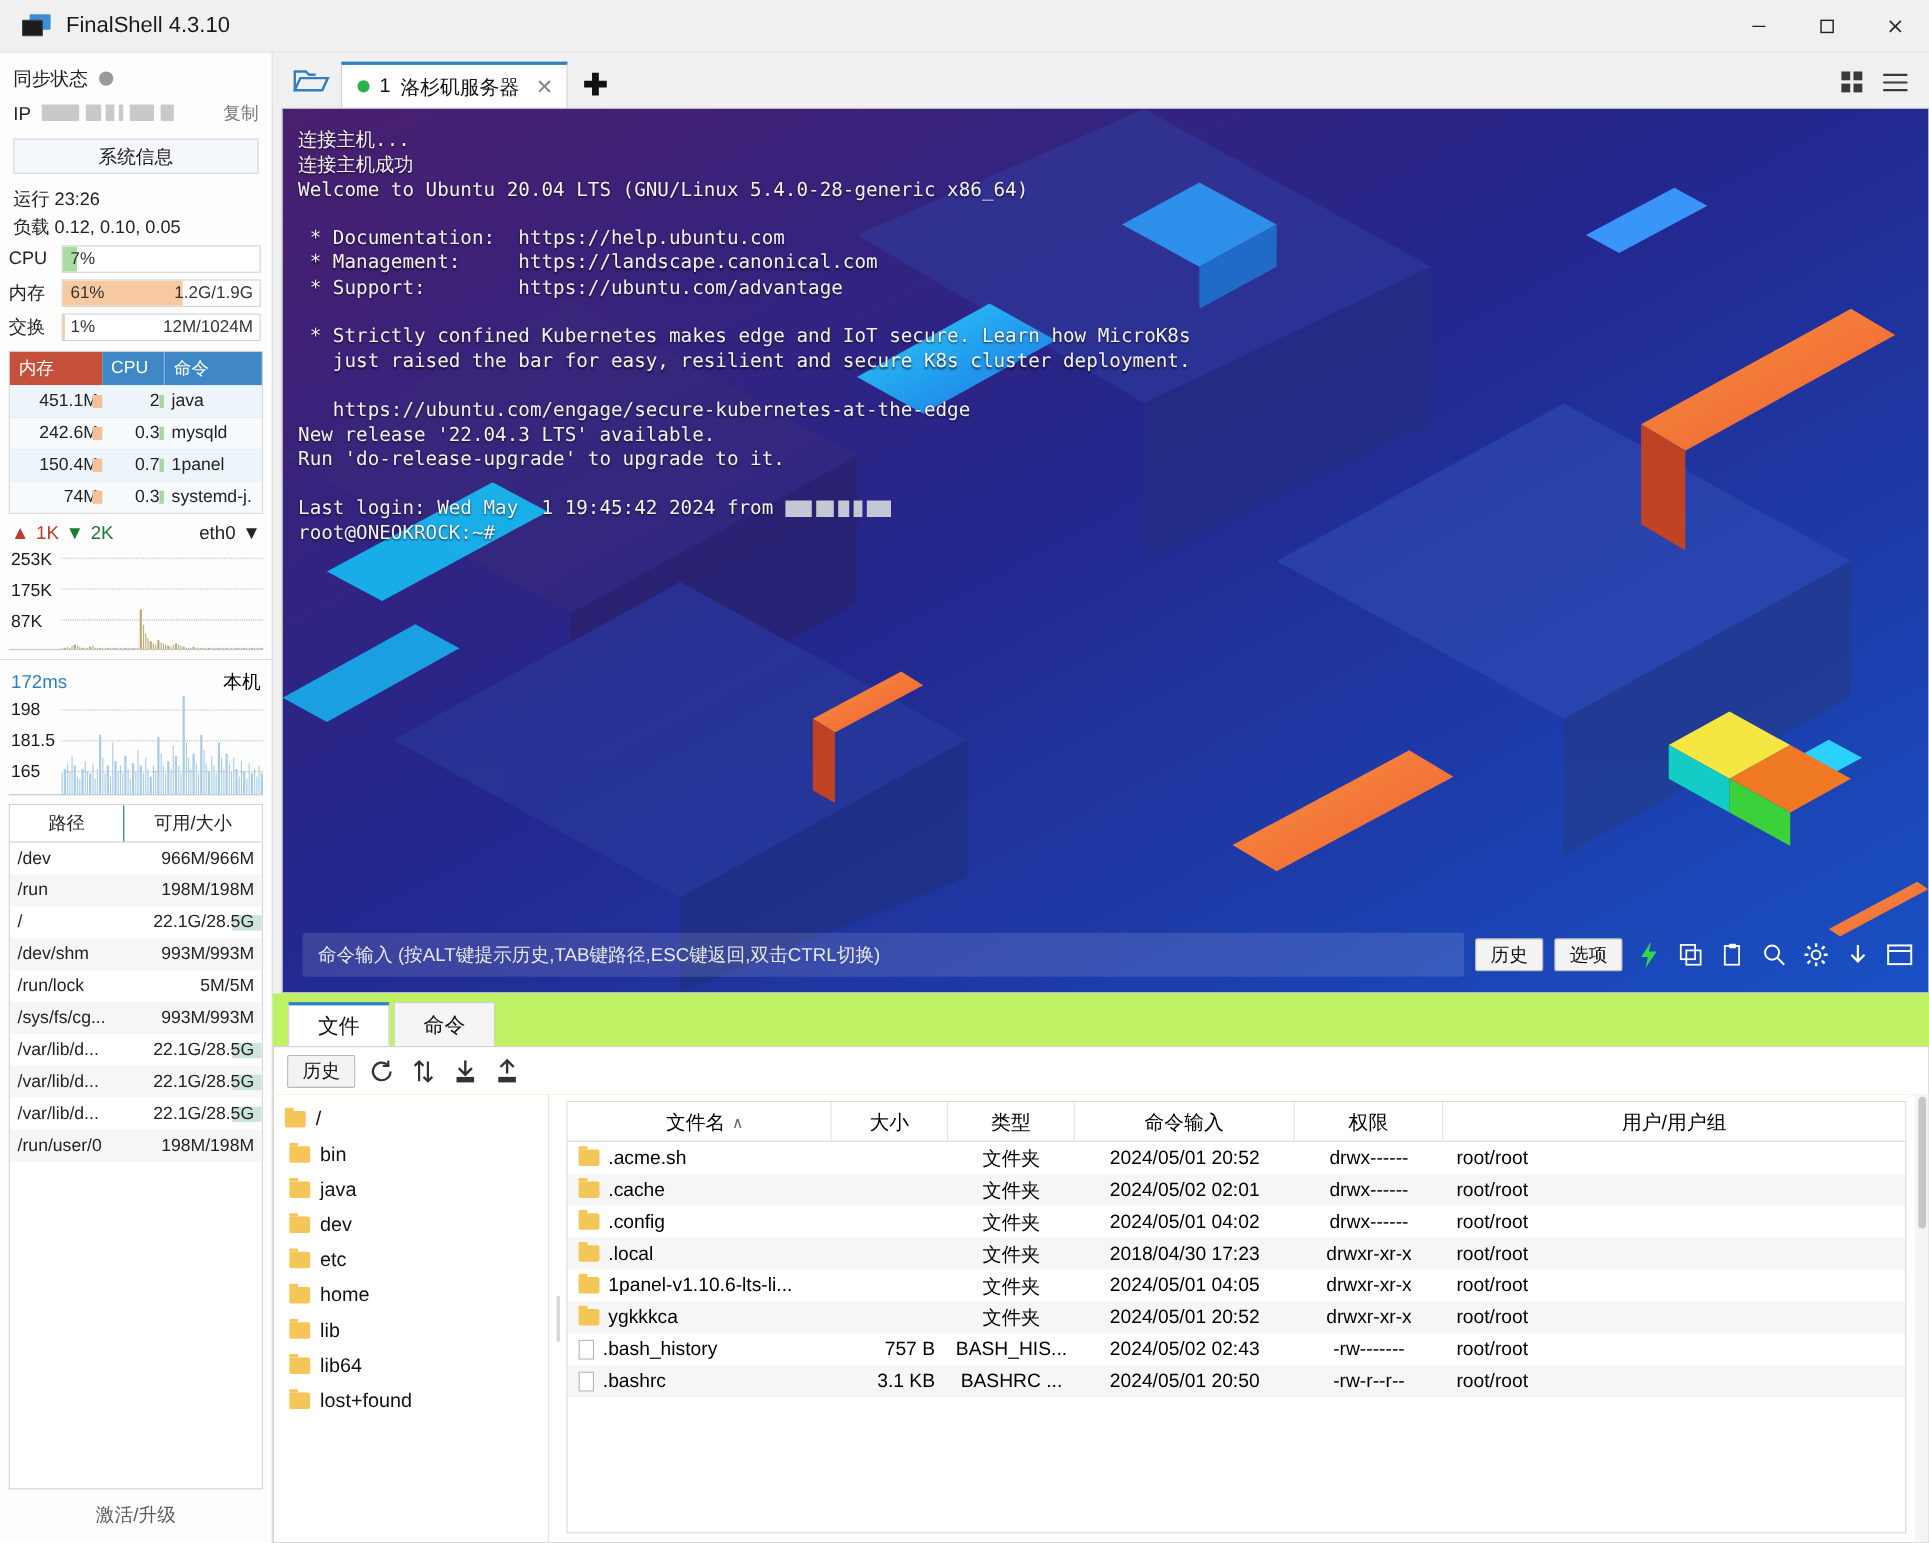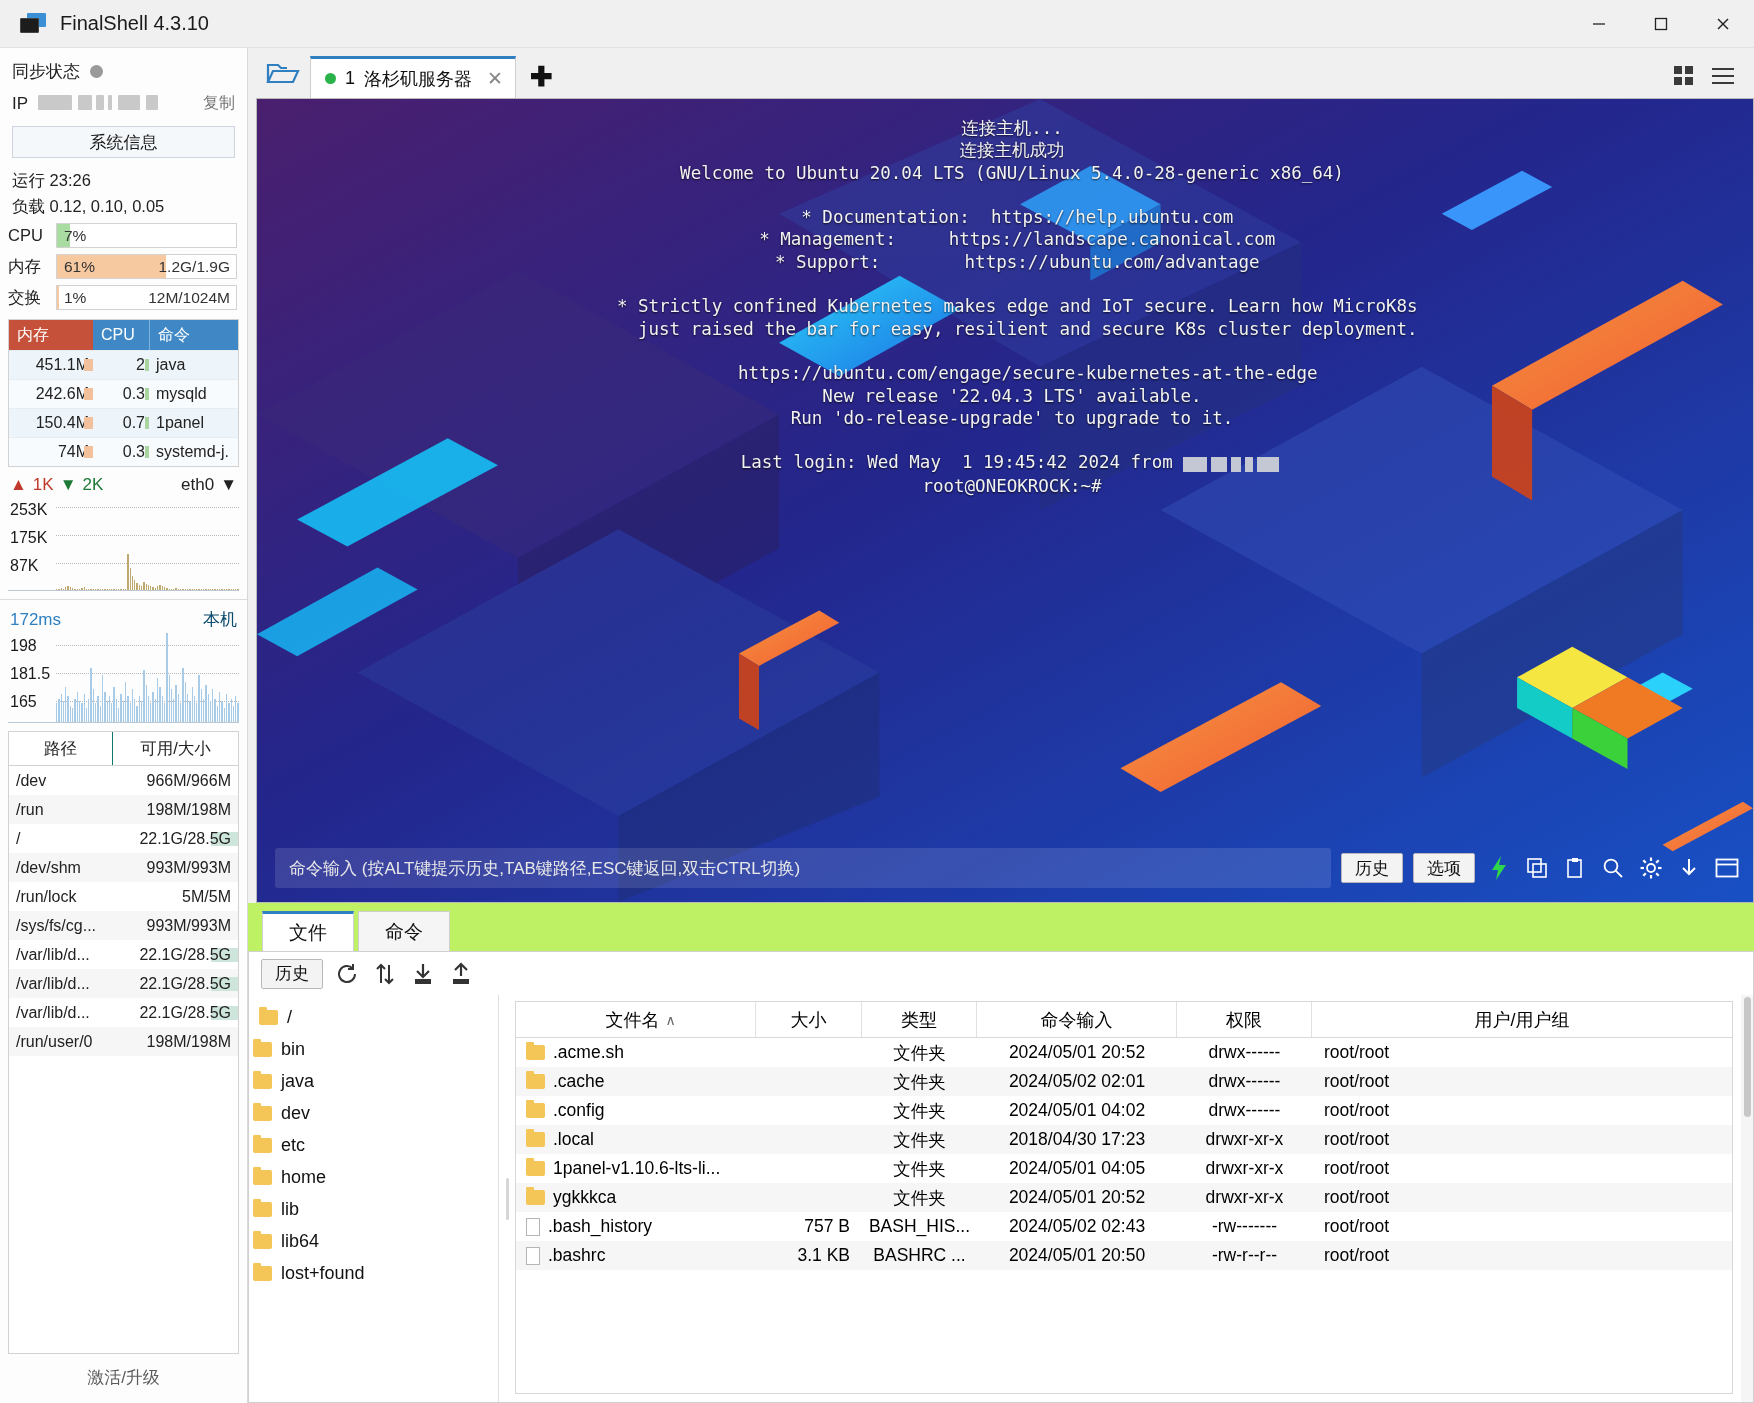--- a/index.html
+++ b/index.html
@@ -73,21 +73,21 @@
   .up { color:#c0392b; } .down { color:#1d7a36; }
   .nb-spacer { flex:1; }
   .eth { font-size:17px; color:#222; display:flex; align-items:center; gap:6px; cursor:pointer;}
   .graph { position:relative; margin: 2px 8px 0 8px; height: 92px; border-bottom:1px solid #b9c8d2; }
   .graph .ylab { position:absolute; left:2px; font-size:16px; color:#1a1a1a; z-index:3; }
   .grid { position:absolute; left:48px; right:0; height:1px; border-top:1px dotted #b9b9b9; }
   .bars { position:absolute; left:48px; right:0; bottom:0; height:100%; display:flex; align-items:flex-end; gap:1px; }
   .bars i { display:block; flex:1; }
   .lat-head { display:flex; align-items:center; padding: 8px 10px 0 10px; }
   .lat-ms { color:#2f7fc1; font-size:17px; }
-  .lat-host { margin-left:auto; color:#0c4a6e; font-size:17px; }
+  .lat-host { margin-left:auto; color:#000000; font-size:17px; }
   .sep { height:1px; background:#dcdcdc; margin: 8px 0 0 0; }
 
   
   .disk { margin: 8px 8px 0 8px; border:1px solid #d2d2d2; flex:1; overflow:hidden; background:#fff;}
   .disk-head { display:flex; height:34px; border-bottom:1px solid #d2d2d2; background:#fff; }
   .disk-head div { font-size:16.5px; display:flex; align-items:center; justify-content:center; }
   .dh-path { flex:0 0 104px; border-right:1px solid #0f766e; }
   .dh-size { flex:1; }
   .disk-row { display:flex; height:29px; font-size:16px; align-items:center; }
   .disk-row:nth-child(even) { background:#f6f6f6; }
@@ -111,21 +111,20 @@
   .tabbar-sp { flex:1; }
   .tb-right { display:flex; align-items:center; gap:14px; padding: 0 18px 6px 0; }
 
   
   .term {
     flex:1; position:relative; margin: 0 0 0 8px; min-height:0; overflow:hidden;
     border:1px solid #b9b9b9;
     background:
       linear-gradient(135deg, rgba(120,40,140,.55), rgba(20,30,120,.35) 45%, rgba(10,60,180,.35)),
       linear-gradient(210deg, #2b1650 0%, #3c1d62 18%, #2a2a86 38%, #14379c 58%, #1b52b8 75%, #2a2f8e 100%);
-    text-align: center;
   }
   .term-bg { position:absolute; inset:0; overflow:hidden; }
   .term-text {
     position:relative; z-index:2; padding: 18px 0 0 14px;
     font-family: "DejaVu Sans Mono", "Liberation Mono", monospace;
     font-size: 17.5px; line-height: 22.3px; color:#f2f2f2; white-space:pre;
     text-shadow: 0 1px 2px rgba(0,0,0,.75);
   }
   .mask-ip { display:inline-block; vertical-align:middle; }
   .mask-ip i { display:inline-block; height:15px; background:#c3c8d4; margin-right:4px; vertical-align:middle;}
@@ -148,21 +147,21 @@
   .btabs { height:48px; display:flex; align-items:flex-end; padding-left:14px; gap:4px;}
   .btab {
     height:40px; padding: 0 26px; display:flex; align-items:center; font-size:19px; color:#111;
     border:1px solid #cfcfcf; border-bottom:none; background:#f5f5f5; cursor:pointer;
   }
   .btab.active { background:#fff; border-top:3px solid #2f7fc1; }
   .pathrow { height:44px; background:#fff; border:1px solid #d0d0d0; border-bottom:none; display:flex; align-items:center; padding: 0 8px 0 12px; gap:10px;}
   .pathtxt { font-size:18px; color:#111; flex:1; }
   .fbody { flex:1; display:flex; min-height:0; background:#fff; border:1px solid #d0d0d0; border-top:none;}
   .tree { flex: 0 0 250px; border-right:1px solid #e0e0e0; padding-top:6px; overflow:hidden; }
-  .tree-item { display:flex; align-items:center; gap:9px; height:32px; padding-left:4px; font-size:18px; color:#111; cursor:pointer;}
+  .tree-item { display:flex; align-items:center; gap:9px; height:32px; padding-left:14px; font-size:18px; color:#111; cursor:pointer;}
   .tree-item.root { padding-left:10px; }
   .tree-item .nm { white-space:nowrap; }
   .divider-v { flex:0 0 16px; display:flex; align-items:center; justify-content:center; }
   .divider-v span { width:3px; height:42px; background:#d6d6d6; border-radius:2px;}
   .ftable { flex:1; display:flex; flex-direction:column; min-width:0; border:1px solid #d8d8d8; margin: 6px 8px 8px 0; }
   .fhead { display:flex; height:36px; border-bottom:1px solid #d8d8d8; background:#fff; }
   .fhead div { font-size:18px; display:flex; align-items:center; justify-content:center; border-right:1px solid #e2e2e2; gap:6px;}
   .frow { display:flex; height:29px; align-items:center; font-size:17.5px; }
   .frow:nth-child(even) { background:#f6f6f6; }
   .c-name { flex:0 0 240px; display:flex; align-items:center; gap:8px; padding-left:10px; }

